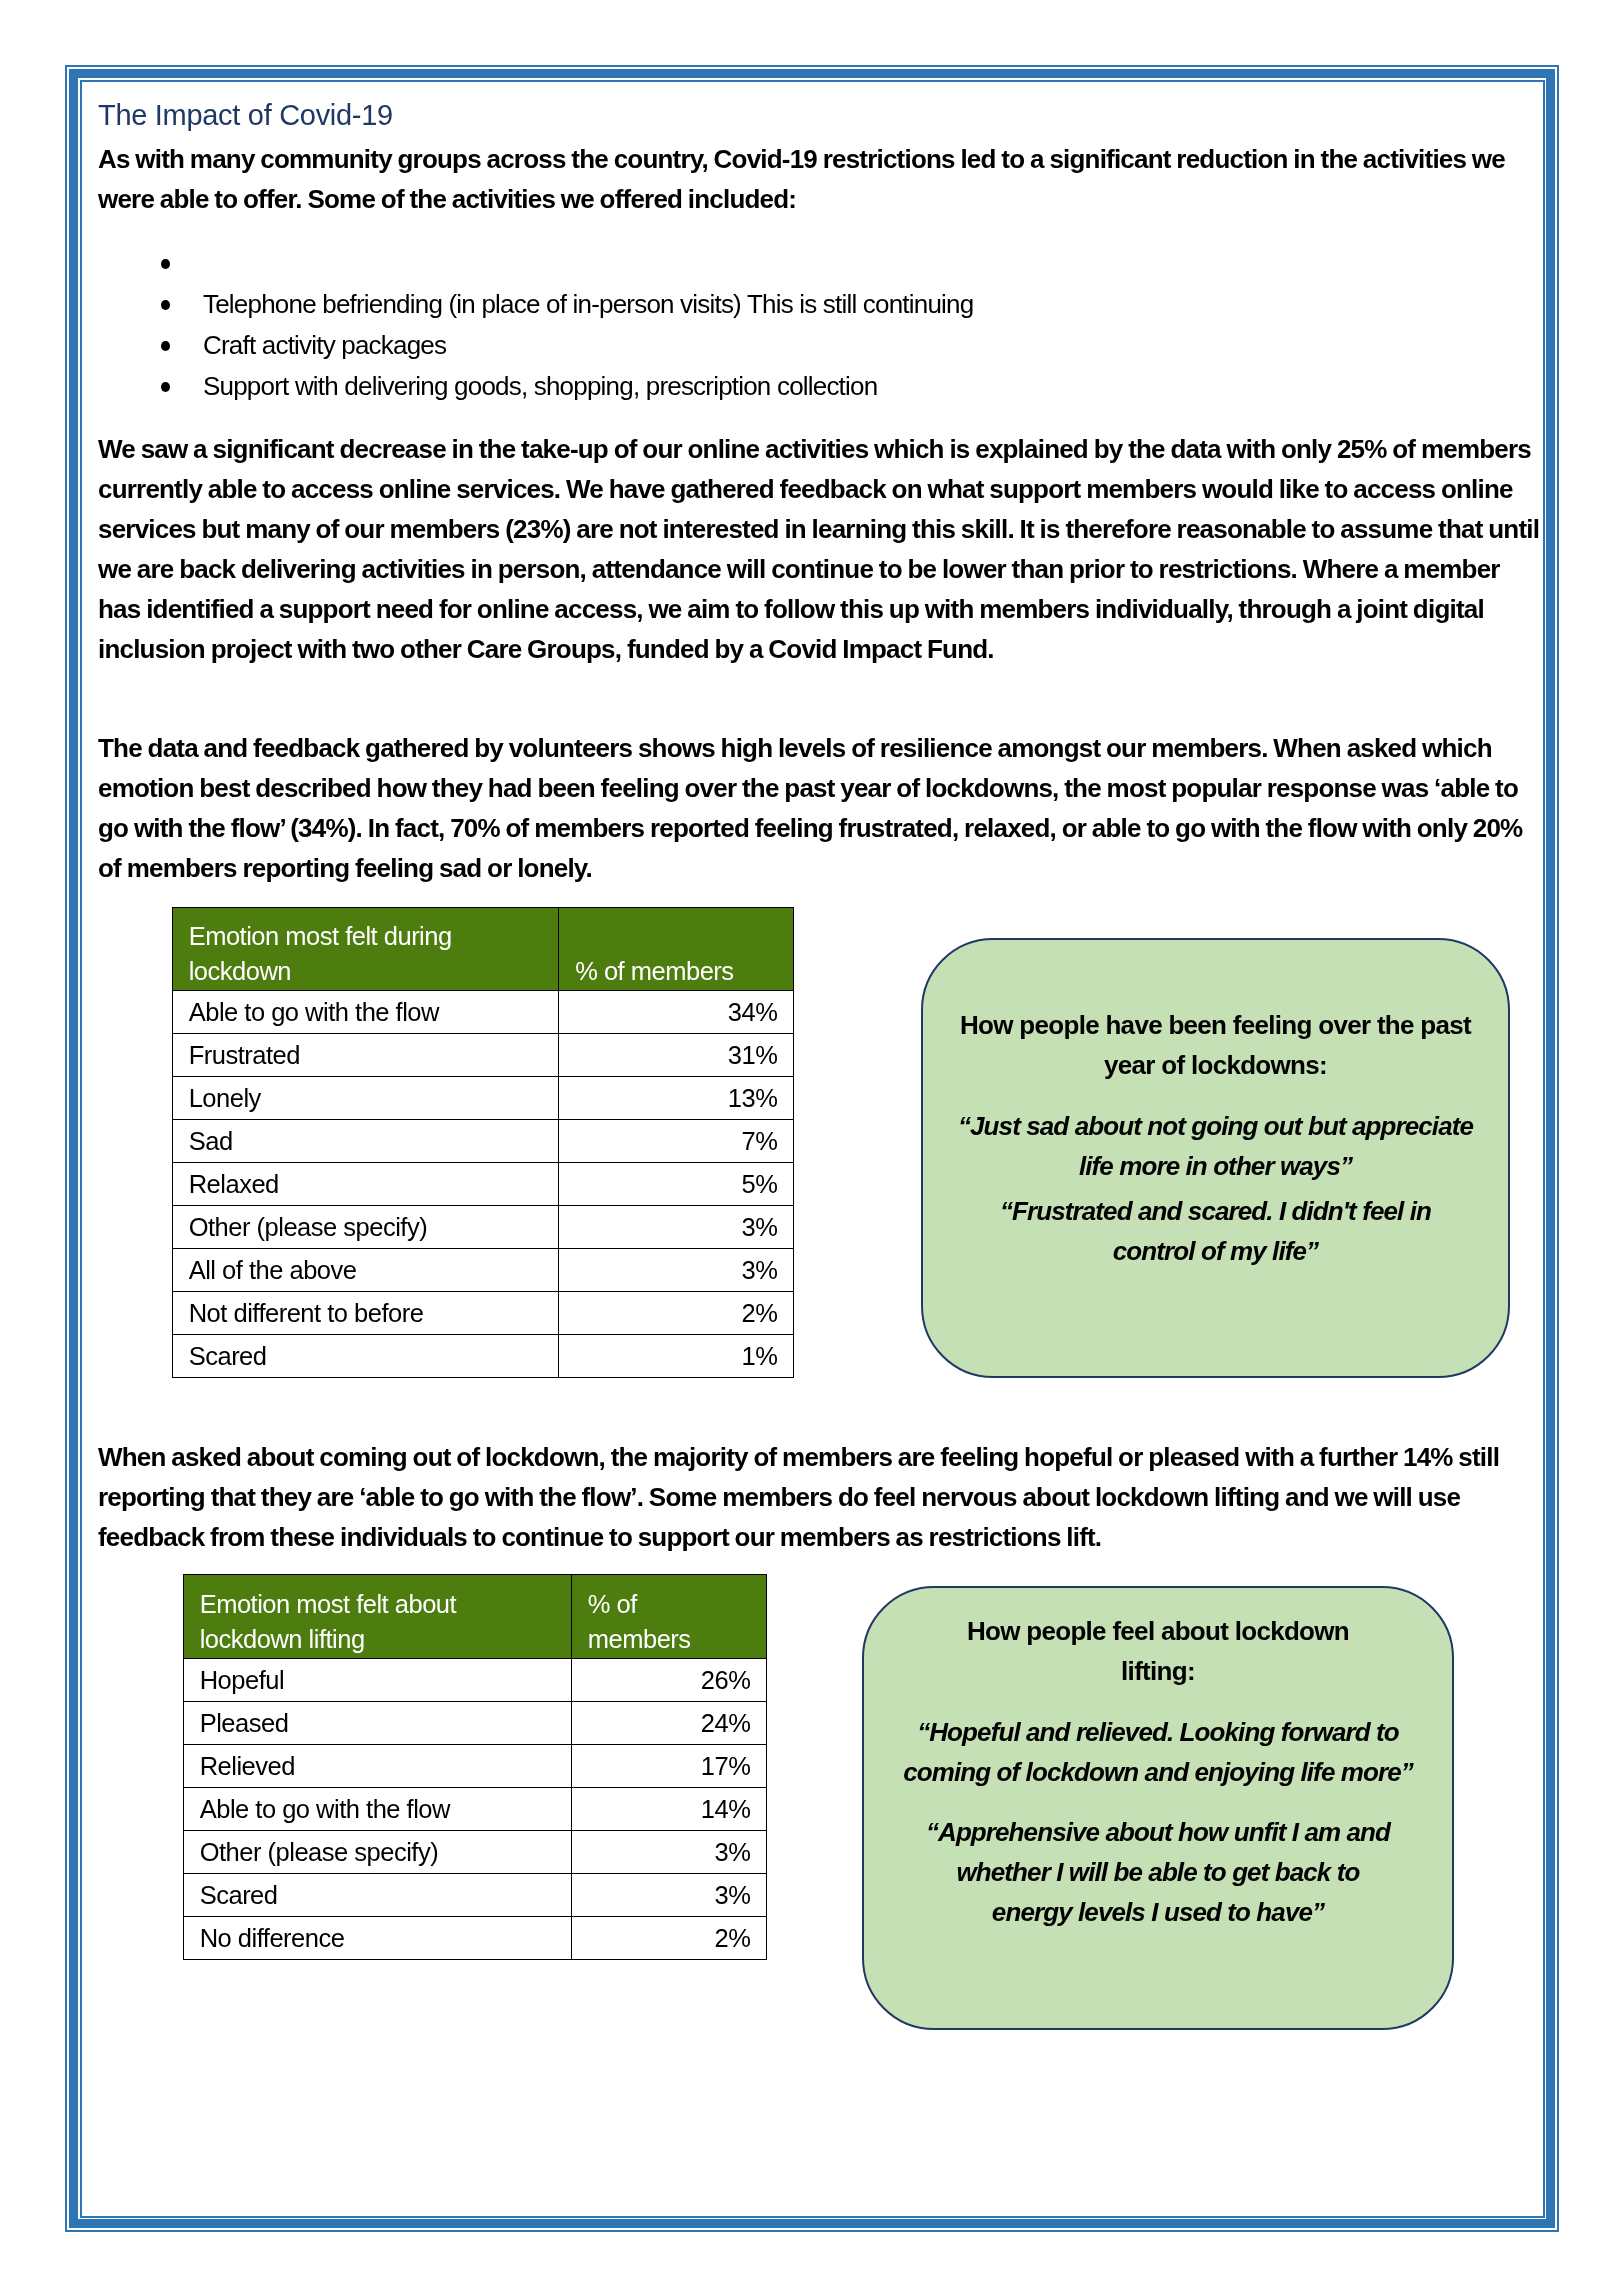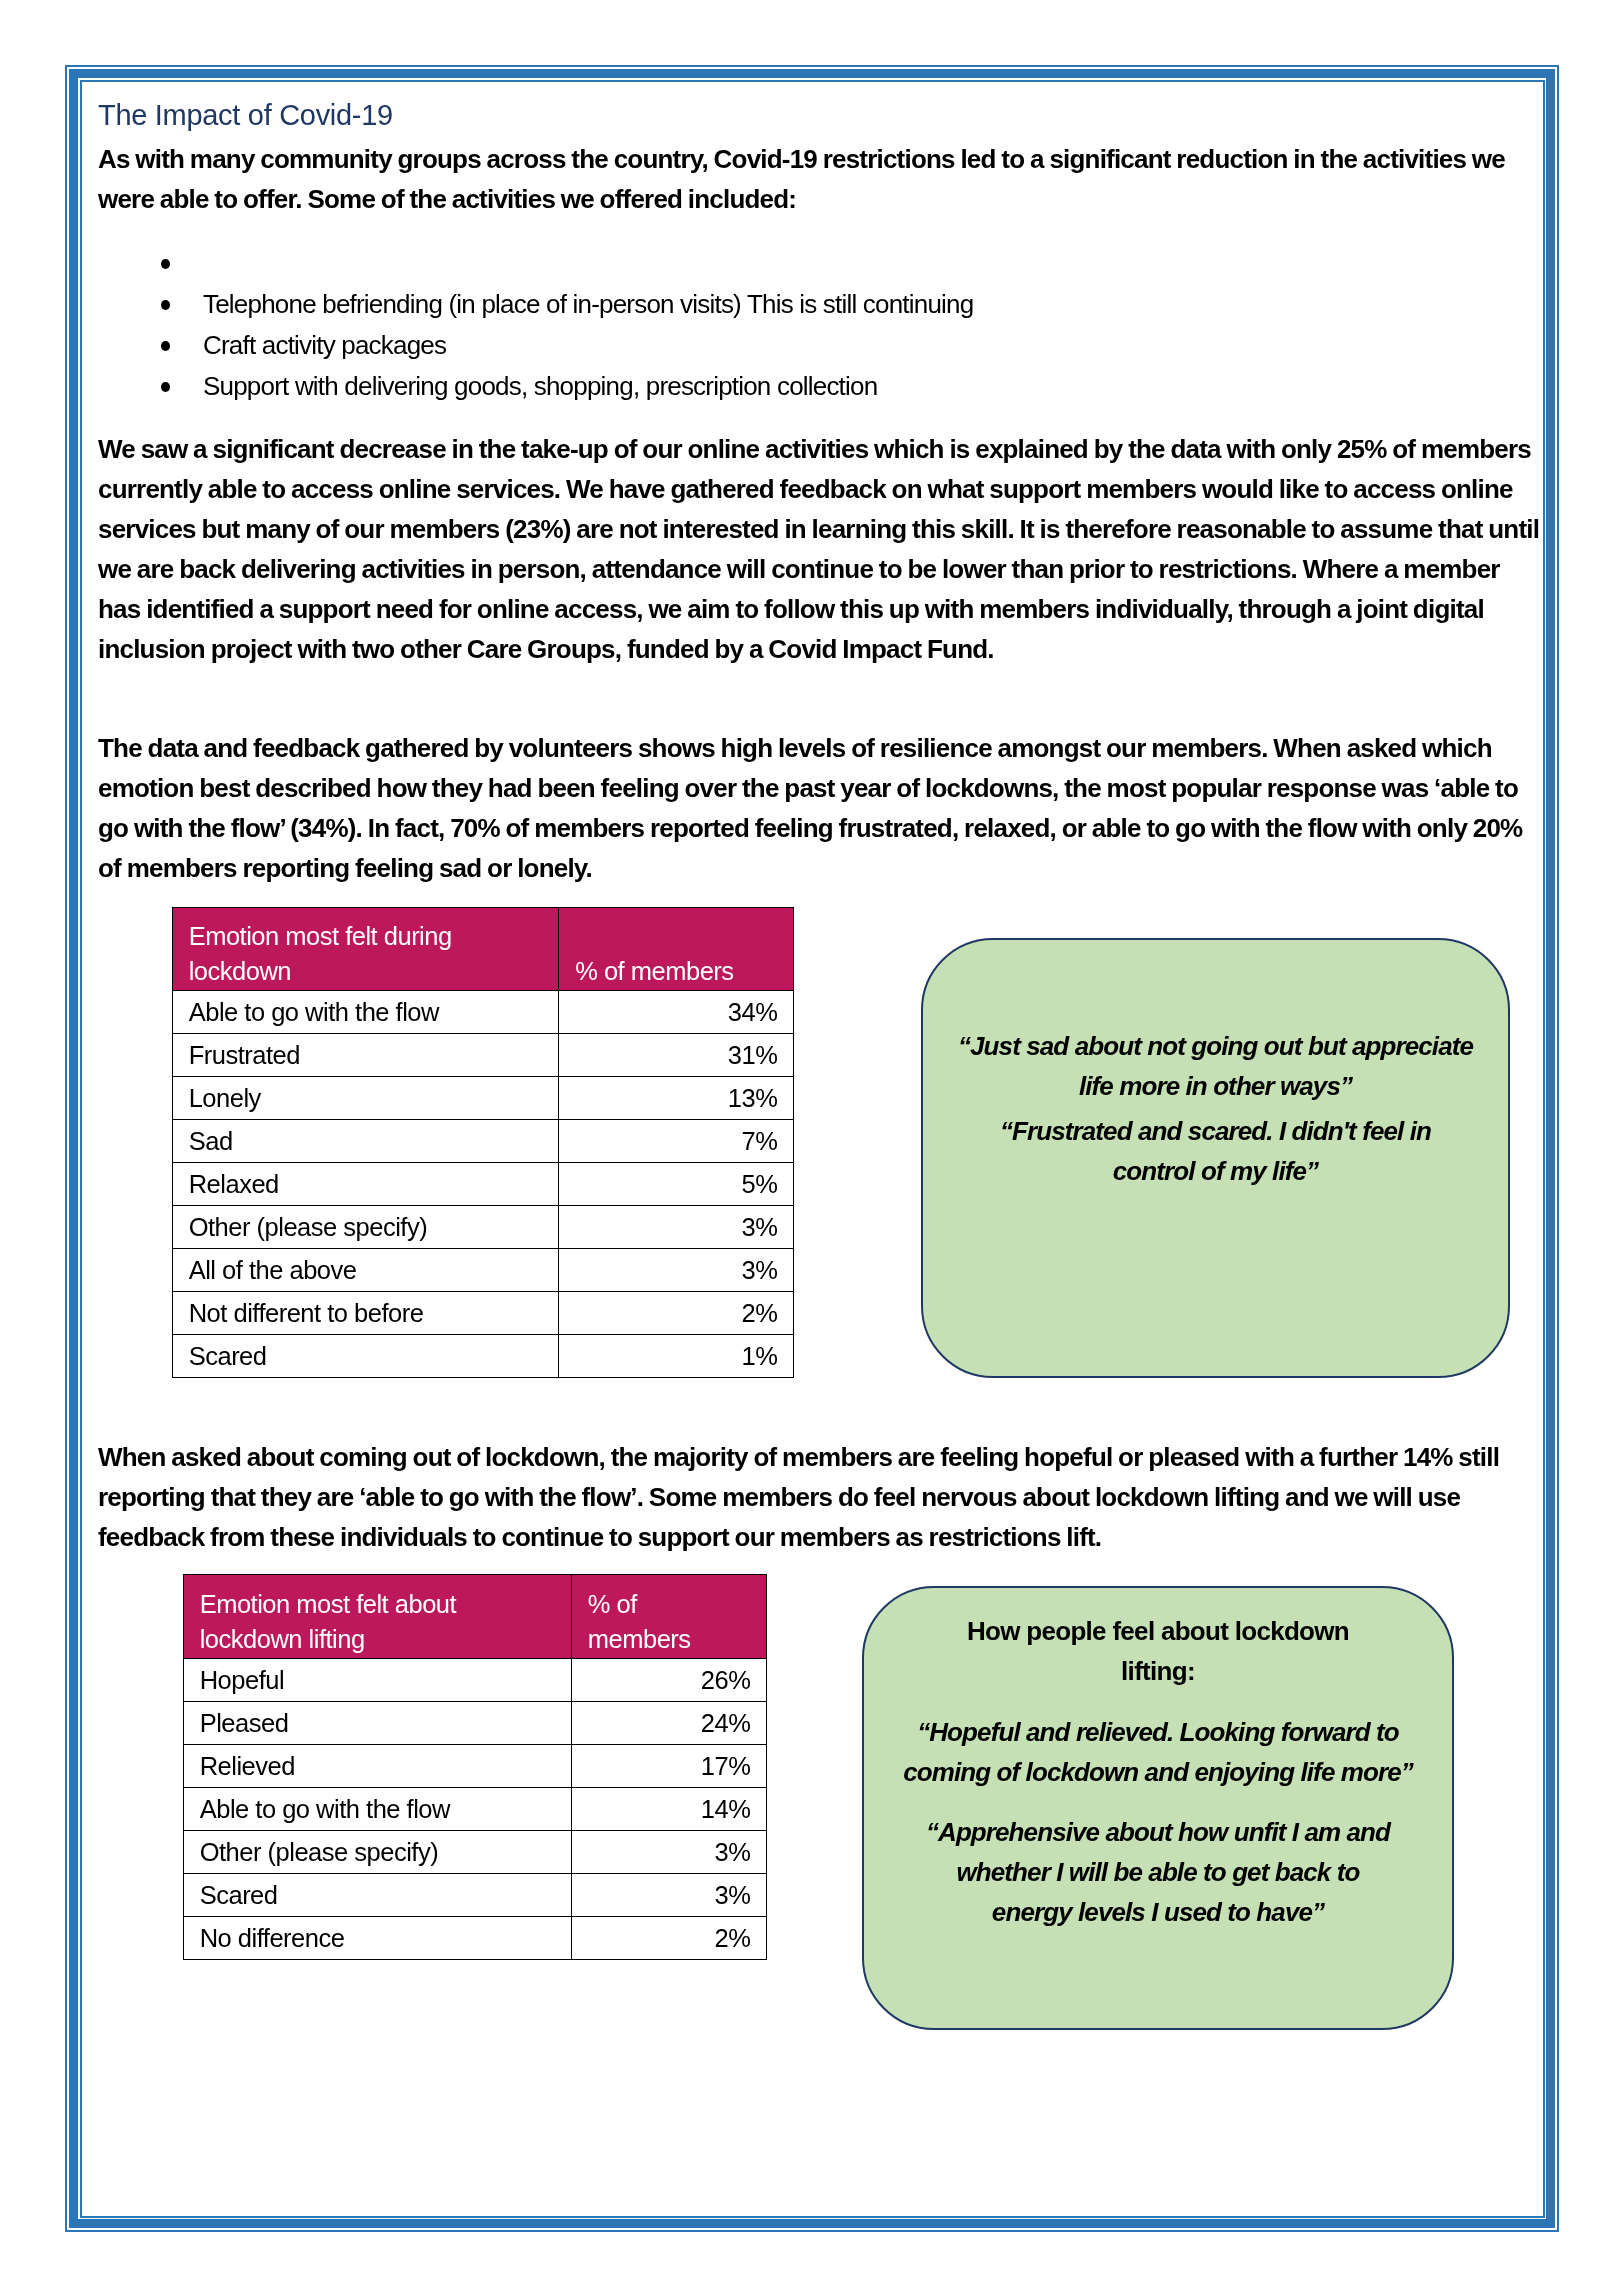--- a/index.html
+++ b/index.html
@@ -13,21 +13,21 @@
            color: #1F3864; letter-spacing: -0.3px; white-space: nowrap; }
   .para { position: absolute; left: 98px; width: 1443px; margin: 0; font-size: 26px; line-height: 40px;
           letter-spacing: -0.8px; word-spacing: -0.7px; font-weight: bold; }
   .bullets { position: absolute; left: 98px; top: 243px; margin: 0; padding: 0; list-style: none; }
   .bullets li { position: relative; height: 41px; line-height: 41px; font-size: 26px; padding-left: 105px;
                 letter-spacing: -0.8px; white-space: nowrap; }
   .bullets li .dot { position: absolute; left: 63px; top: 15.7px; width: 9.2px; height: 10.5px; border-radius: 50%; background: #000; }
 
   table.data { position: absolute; border-collapse: collapse; font-size: 25.5px; letter-spacing: -0.5px; }
   table.data th, table.data td { border: 1.6px solid #000; padding: 0 15.7px; box-sizing: border-box; }
-  table.data th { background: #be185d; color: #fff; font-weight: normal; text-align: left;
+  table.data th { background: #4d7c0f; color: #fff; font-weight: normal; text-align: left;
                   vertical-align: bottom; line-height: 35px; padding-top: 5.2px; padding-bottom: 1.3px; }
   table.data td { height: 43px; line-height: 39px; white-space: nowrap; }
   table.data td.num { text-align: right; }
 
   #t1 { left: 172px; top: 907px; width: 622px; }
   #t1 col.c1 { width: 387px; } #t1 col.c2 { width: 235px; }
   #t2 { left: 183px; top: 1574px; width: 584px; }
   #t2 col.c1 { width: 389px; } #t2 col.c2 { width: 195px; }
   #t2 td { height: 43px; }
 
@@ -109,20 +109,21 @@
         <td class="num">2%</td>
       </tr>
     <tr>
         <td>Scared</td>
         <td class="num">1%</td>
       </tr>
   </tbody>
 </table>
 
 <div class="callout" id="c1">
+  <h3>How people have been feeling over the past year of lockdowns:</h3>
   <p class="q1">“Just sad about not going out but appreciate life more in other ways”</p>
   <p class="q2">“Frustrated and scared. I didn't feel in control of my life”</p>
 </div>
 
 <p class="para" style="top:1437px;">When asked about coming out of lockdown, the majority of members are feeling hopeful or pleased with a further 14% still reporting that they are ‘able to go with the flow’. Some members do feel nervous about lockdown lifting and we will use feedback from these individuals to continue to support our members as restrictions lift.</p>
 
 <table class="data" id="t2">
   <colgroup>
       <col class="c1">
       <col class="c2">

